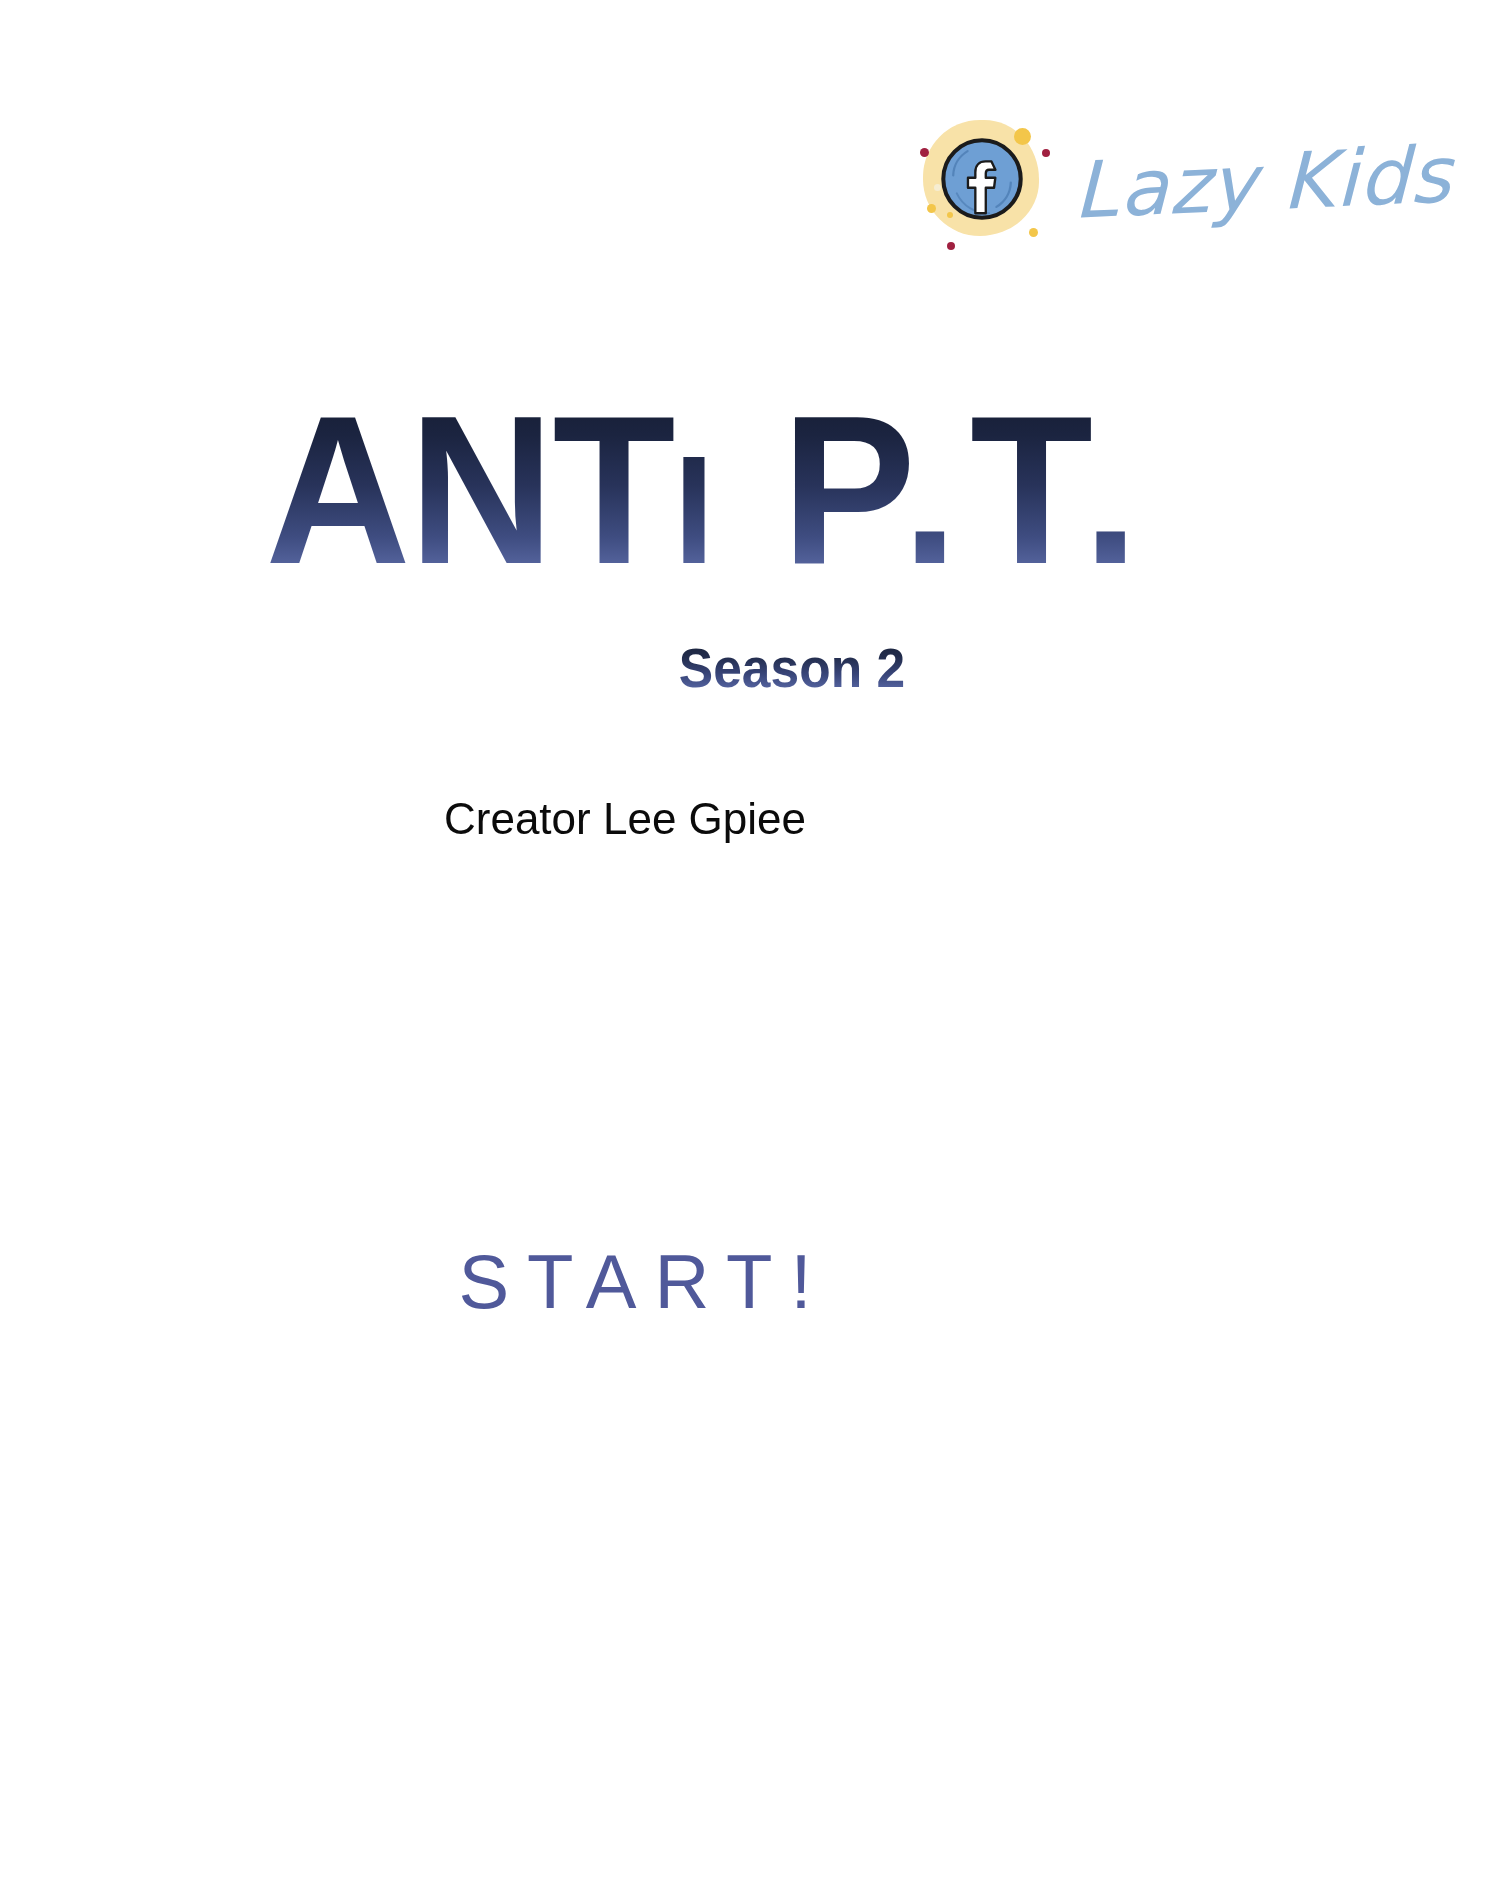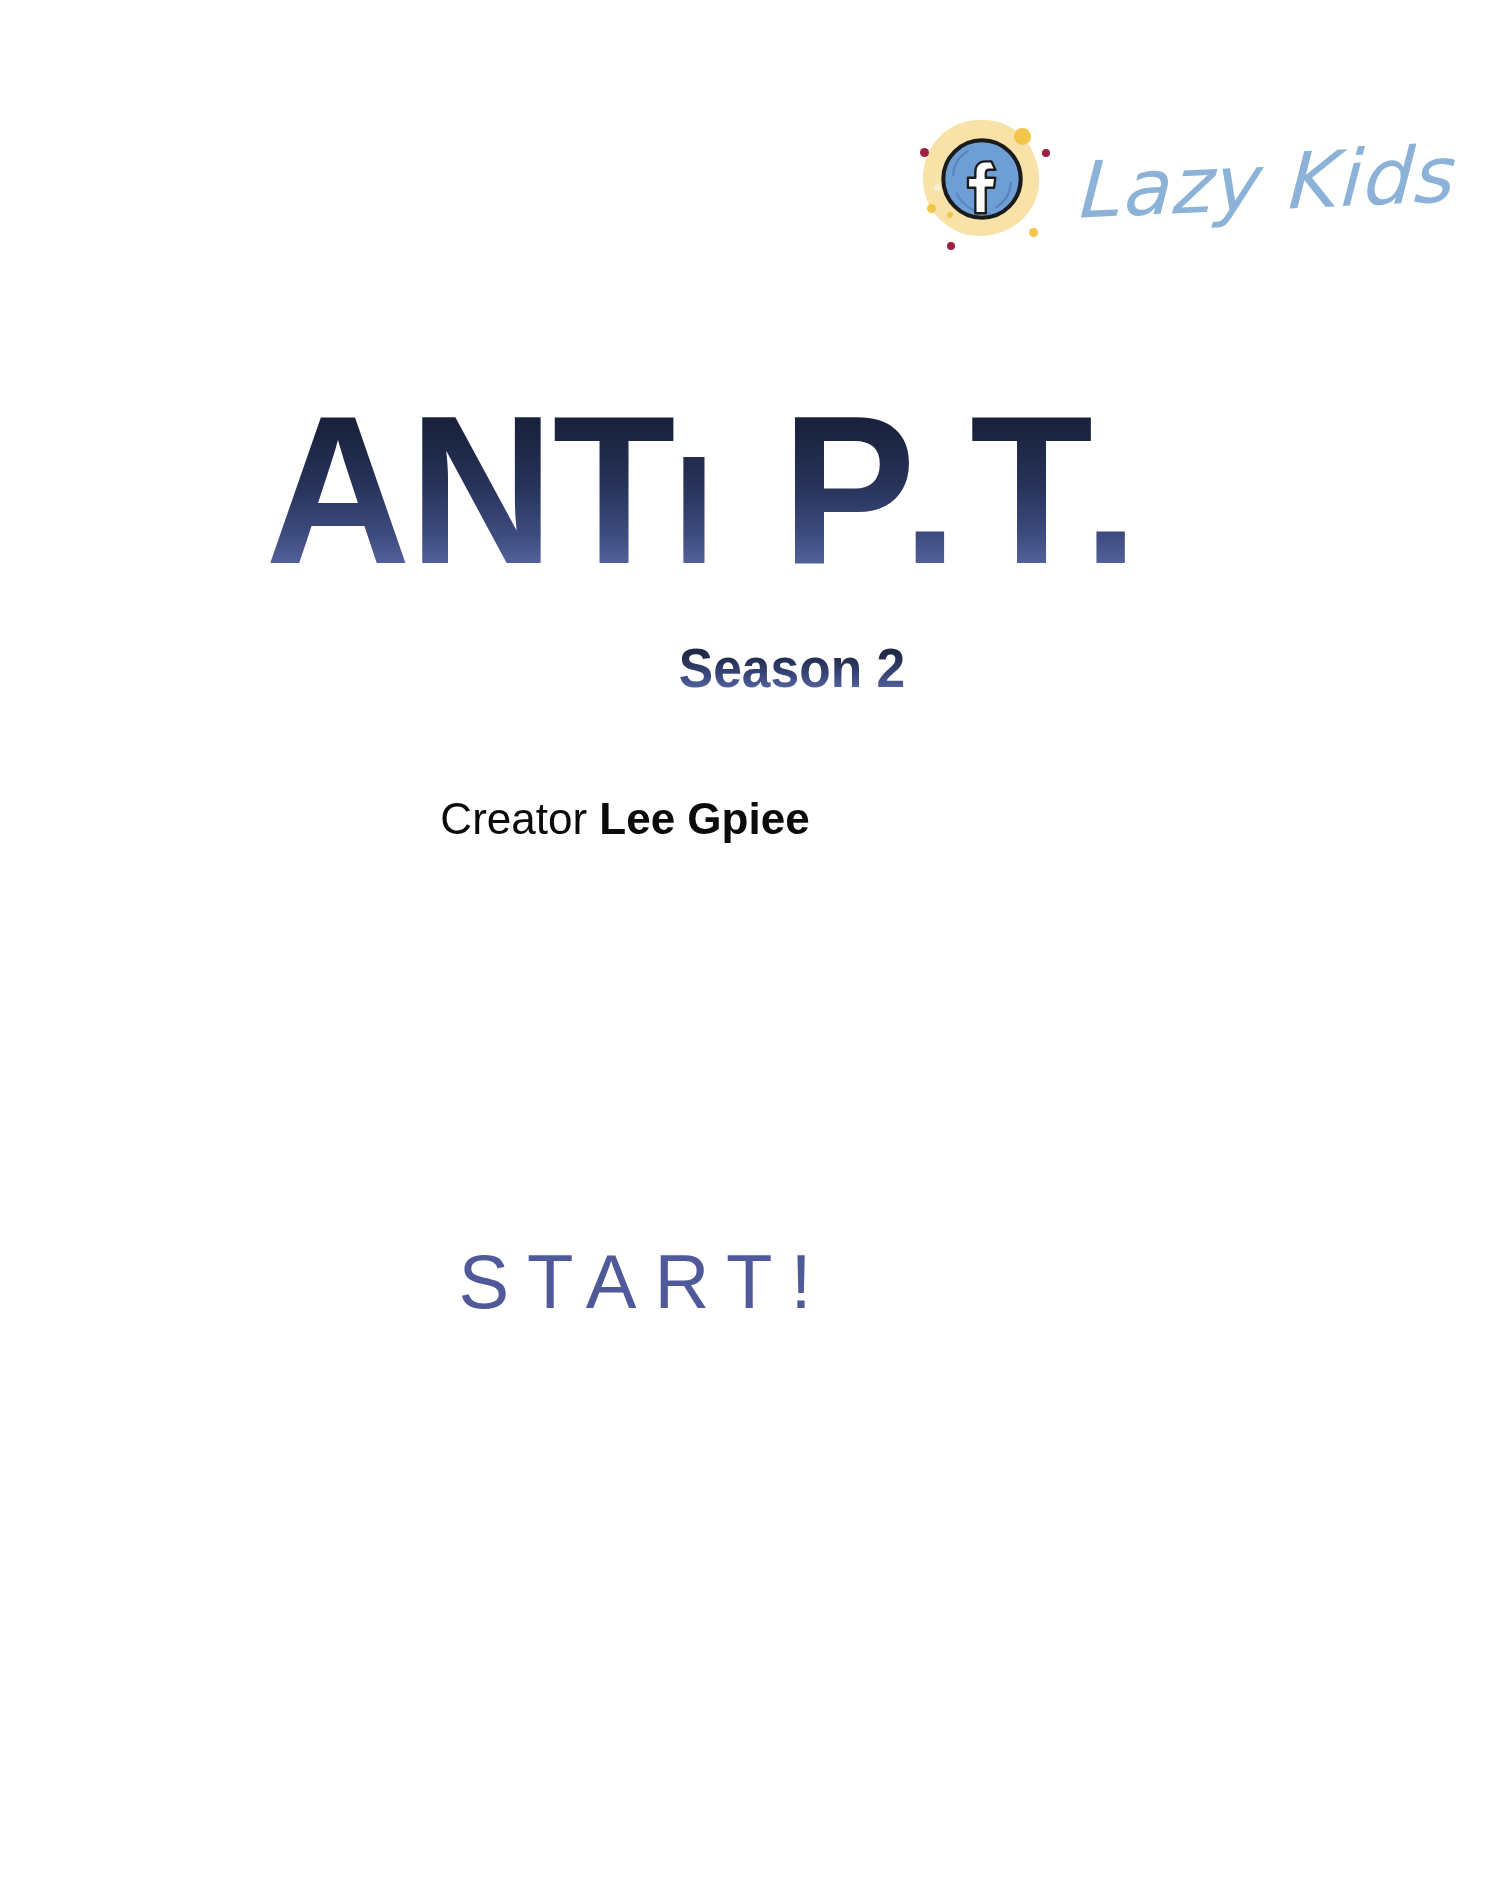--- a/index.html
+++ b/index.html
@@ -156,21 +156,21 @@
     font-family: "Liberation Sans", sans-serif;
     font-size: 44px;
     line-height: 1.1;
     color: #0b0b0b;
     font-weight: 400;
     letter-spacing: 0px;
     padding-right: 250px;
     box-sizing: border-box;
   }
   .creator .author {
-    font-weight: 700;
+    font-weight: 400;
   }
 
   
   .start {
     position: absolute;
     left: 0;
     top: 1240px;
     width: 1500px;
     text-align: center;
     font-family: "Liberation Sans", sans-serif;

